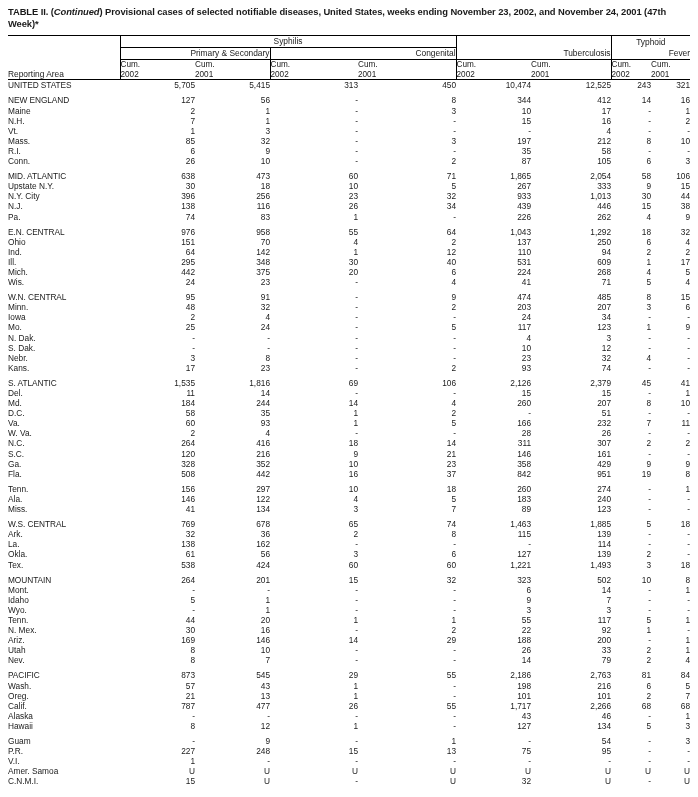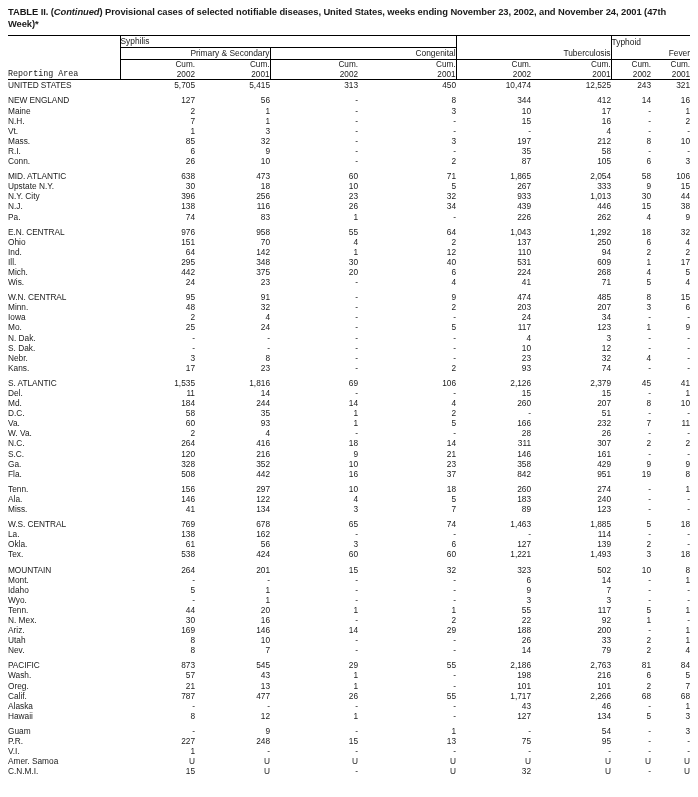--- a/index.html
+++ b/index.html
@@ -42,46 +42,46 @@
     font-size: 8.3px;
   }
   table.t2 td, table.t2 th {
     padding: 0;
     vertical-align: bottom;
     font-weight: normal;
   }
 
   
   .hdr-grp {
+    text-align: center;
     font-size: 8.4px;
     line-height: 11px;
     padding-bottom: 1px;
   }
   .hdr-sub {
     text-align: right;
     font-size: 8.4px;
     line-height: 11px;
     padding-bottom: 1px;
   }
   .hdr-cum {
-    text-align: right;
+    text-align: left;
     font-size: 8.2px;
     line-height: 9.6px;
     padding-bottom: 1px;
   }
   .hdr-cum .l1 { display: block; }
   .hdr-cum .l2 { display: block; }
   .hdr-area {
     font-size: 8.4px;
     font-weight: bold;
     text-align: left;
     padding-left: 2px;
     padding-bottom: 1px;
     vertical-align: bottom;
-    font-family: Liberation Mono, monospace;
   }
 
   
   .rule-top  { border-top: 1.1px solid #000; }
   .rule-bot  { border-bottom: 1.1px solid #000; }
   .rule-thin { border-bottom: 0.7px solid #000; }
   .vline-l   { border-left: 0.7px solid #000; }
   .vline-r   { border-right: 0.7px solid #000; }
 
   
@@ -645,20 +645,31 @@
           <td class="num">769</td>
           <td class="num">678</td>
           <td class="num">65</td>
           <td class="num">74</td>
           <td class="num">1,463</td>
           <td class="num">1,885</td>
           <td class="num">5</td>
           <td class="num">18</td>
         </tr>
         <tr class="data state">
+          <td class="area">Ark.</td>
+          <td class="num">32</td>
+          <td class="num">36</td>
+          <td class="num">2</td>
+          <td class="num">8</td>
+          <td class="num">115</td>
+          <td class="num">139</td>
+          <td class="num">-</td>
+          <td class="num">-</td>
+        </tr>
+        <tr class="data state">
           <td class="area">La.</td>
           <td class="num">138</td>
           <td class="num">162</td>
           <td class="num">-</td>
           <td class="num">-</td>
           <td class="num">-</td>
           <td class="num">114</td>
           <td class="num">-</td>
           <td class="num">-</td>
         </tr>

